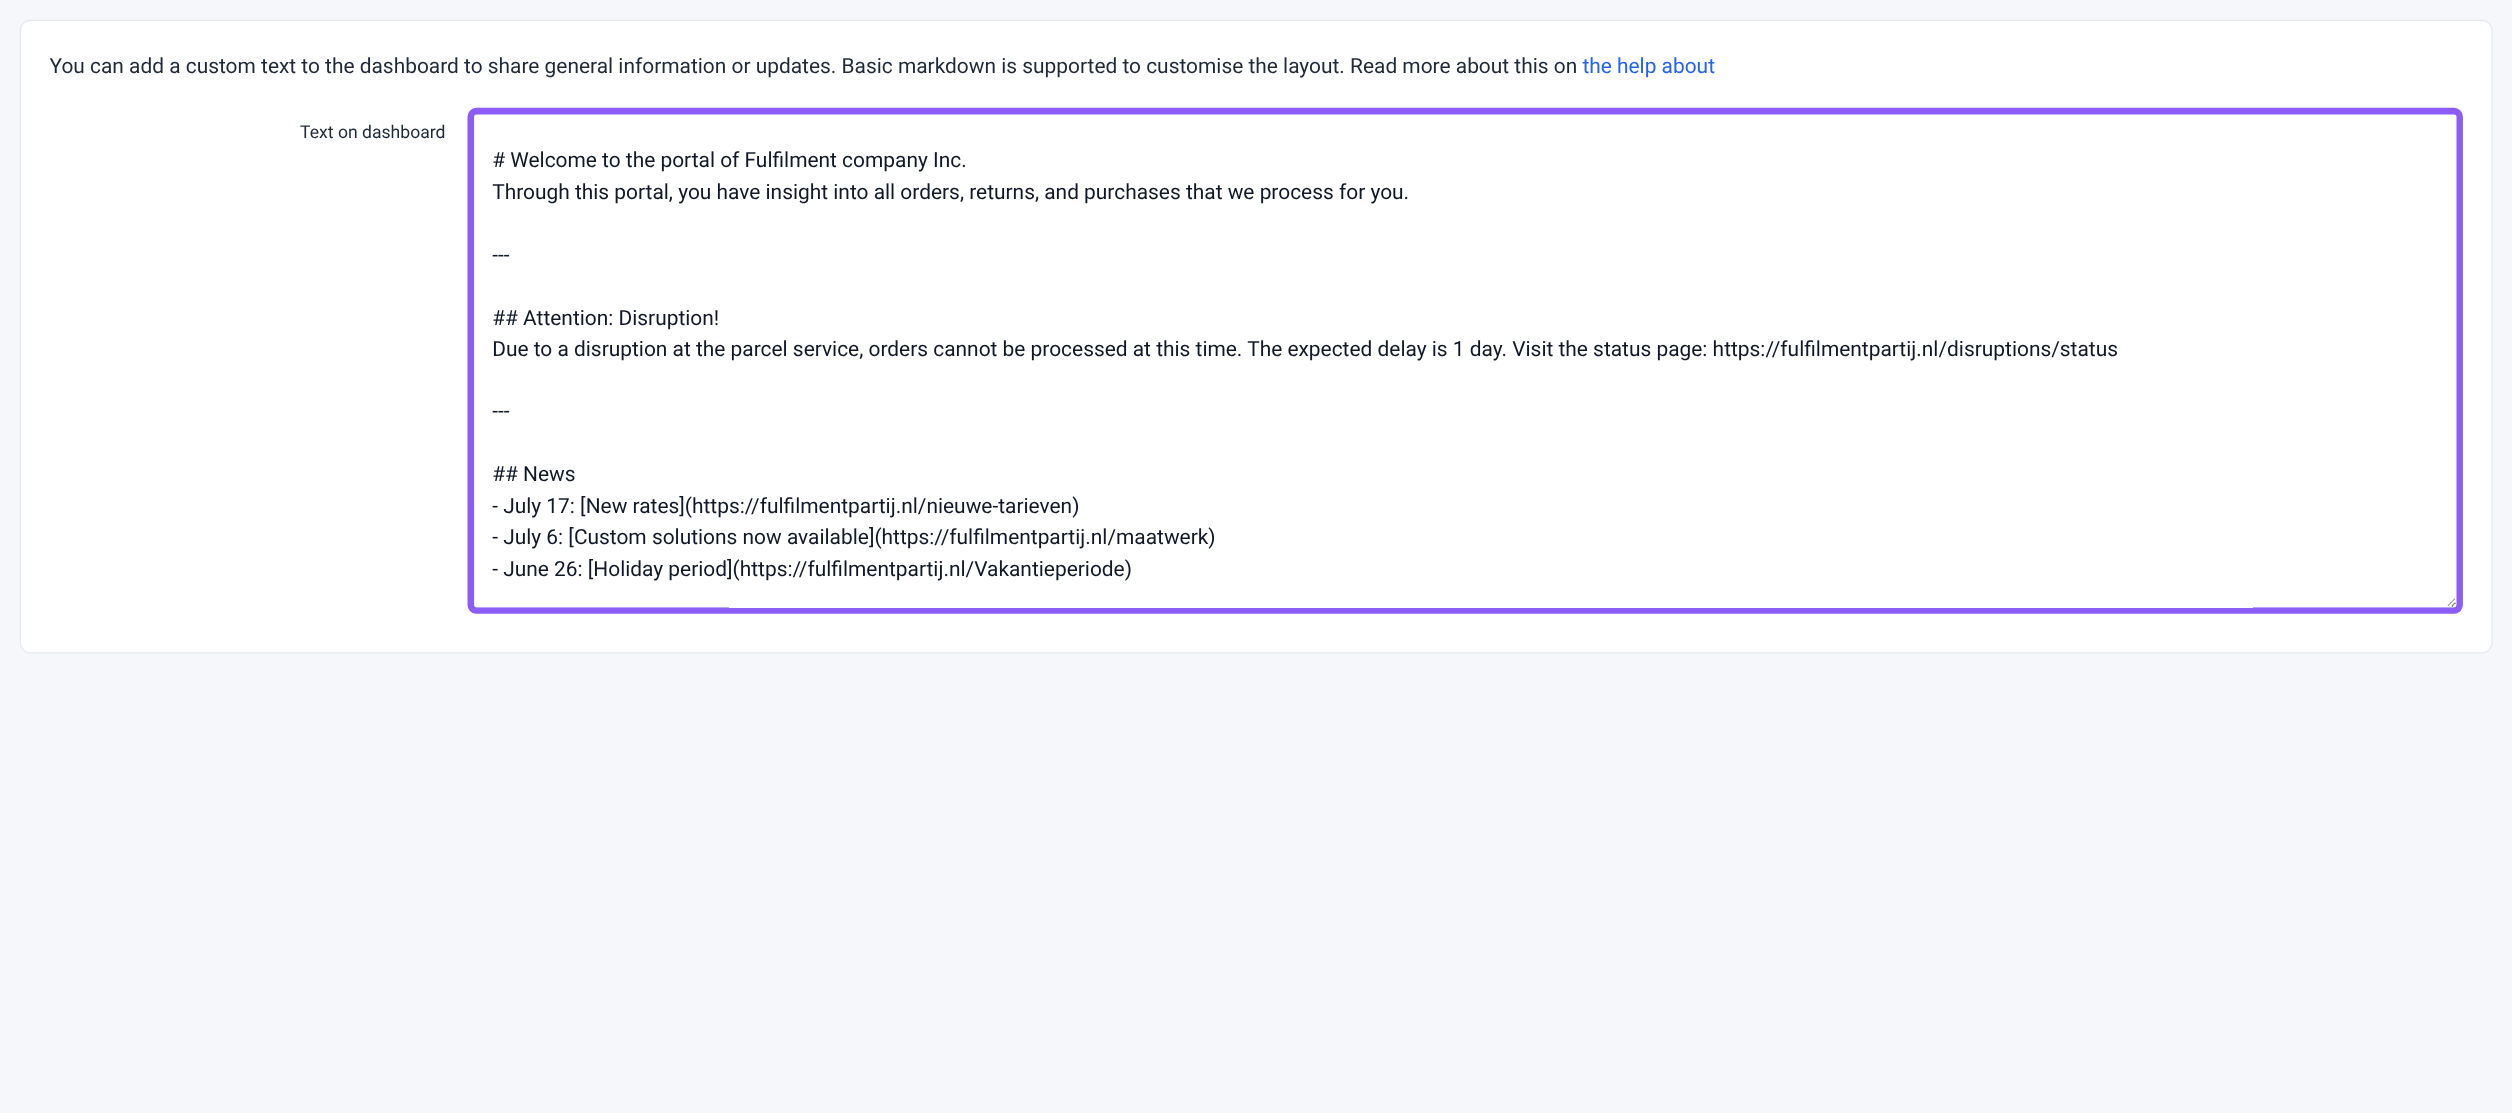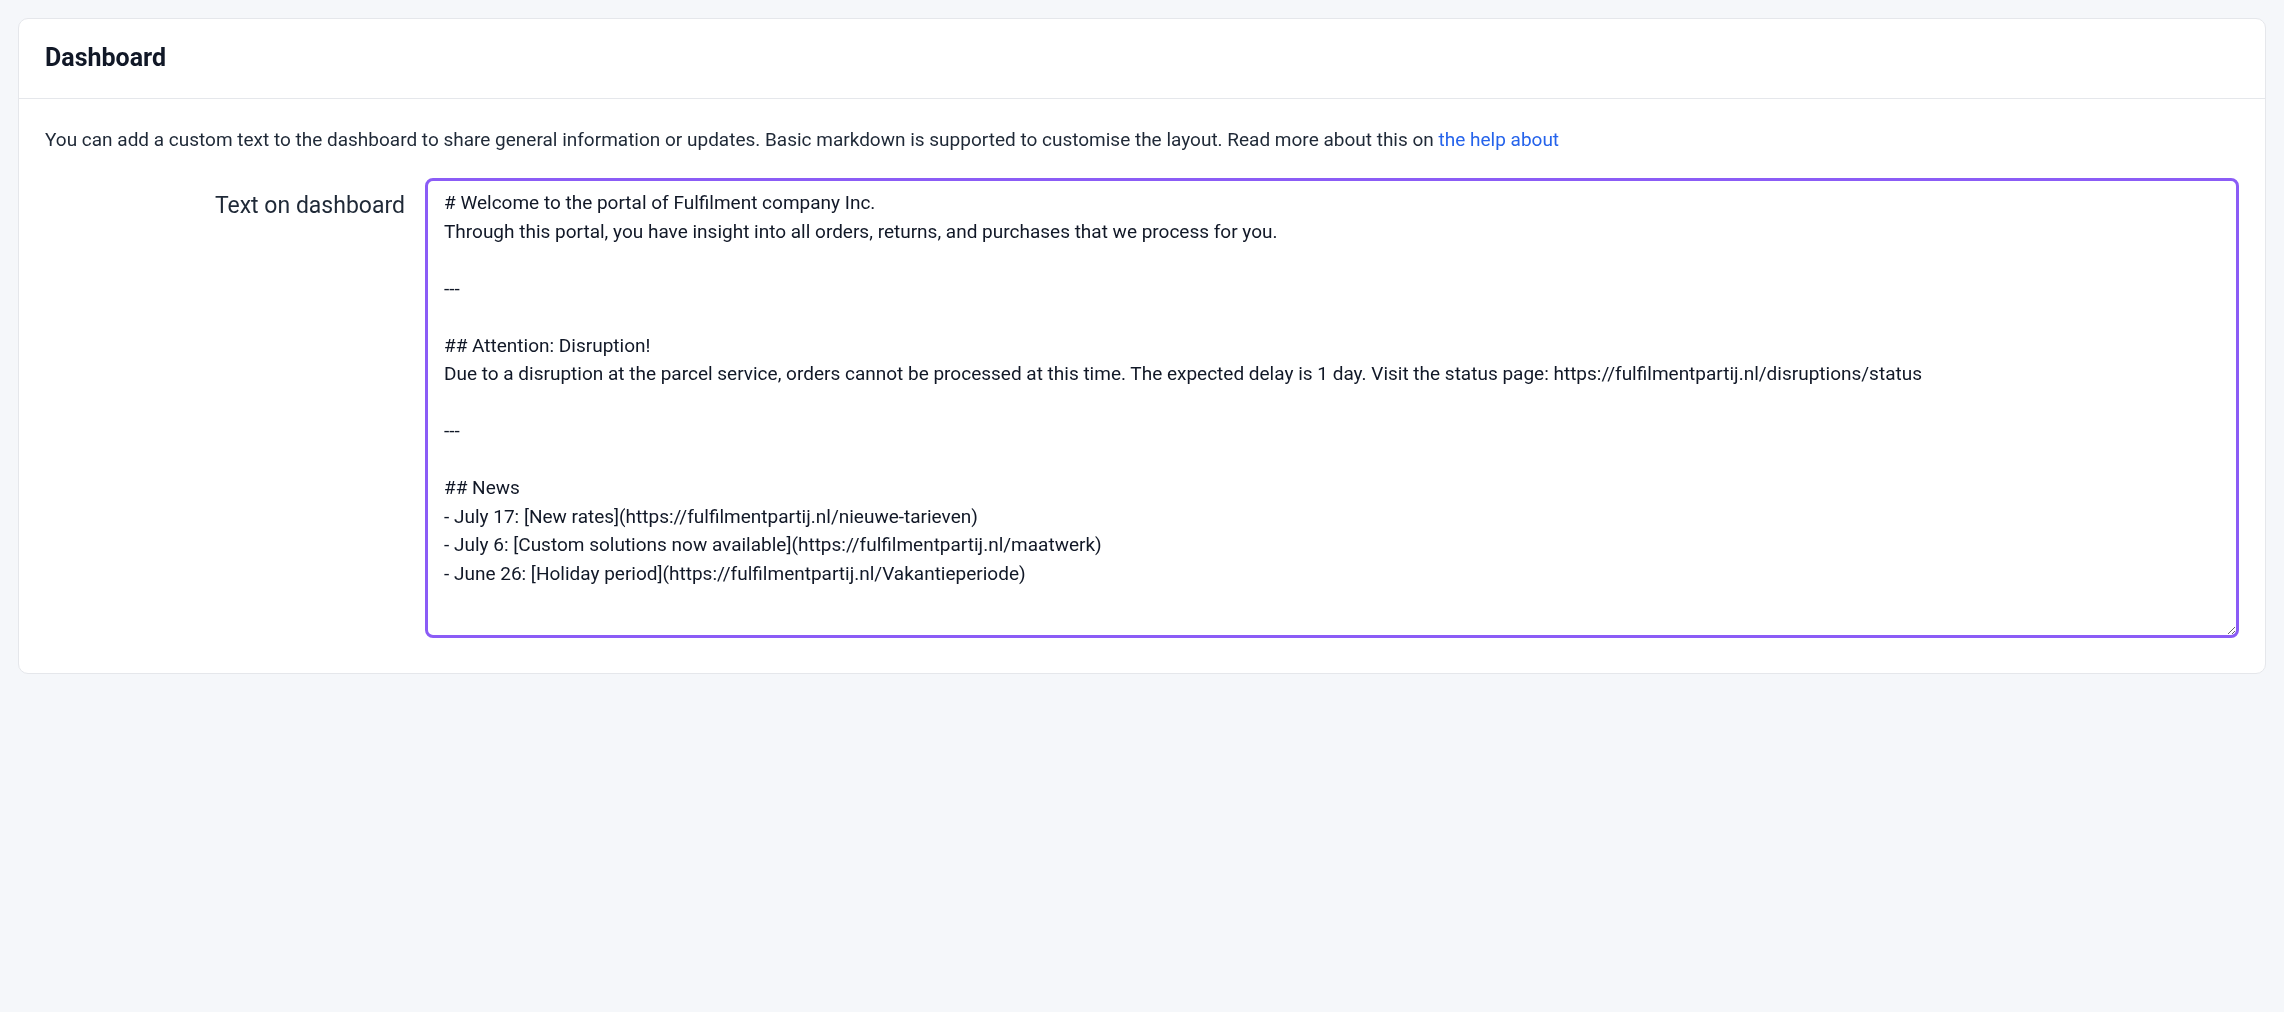--- a/index.html
+++ b/index.html
@@ -53,48 +53,45 @@
       align-items: flex-start;
       gap: 20px;
     }
 
     .form-label {
       width: 360px;
       flex-shrink: 0;
       text-align: right;
       padding-top: 10px;
       color: #1f2937;
-      font-size: 23px;
+      font-size: 16px;
     }
 
     .form-control-wrap {
       flex: 1;
     }
 
     textarea.form-control {
       width: 100%;
       min-height: 460px;
-      padding: 8px 16px;
-      border: 3px solid #8b5cf6;
+      padding: 28px 16px;
+      border: 6px solid #8b5cf6;
       border-radius: 8px;
       font-family: inherit;
       font-size: 19px;
       line-height: 1.5;
       color: #111827;
       background: #fff;
       resize: both;
     }
   </style>
 </head>
 <body>
 
 <div class="card">
-  <div class="card-header">
-    <h2 class="card-title">Dashboard</h2>
-  </div>
   <div class="card-body">
     <p class="description">
       <span>You can add a custom text to the dashboard to share general information or updates. Basic markdown is supported to customise the layout. Read more about this on </span><a href="#">the help about</a>
     </p>
 
     <div class="form-row">
       <label class="form-label">Text on dashboard</label>
       <div class="form-control-wrap">
         <textarea class="form-control" style=""># Welcome to the portal of Fulfilment company Inc.
 Through this portal, you have insight into all orders, returns, and purchases that we process for you.

